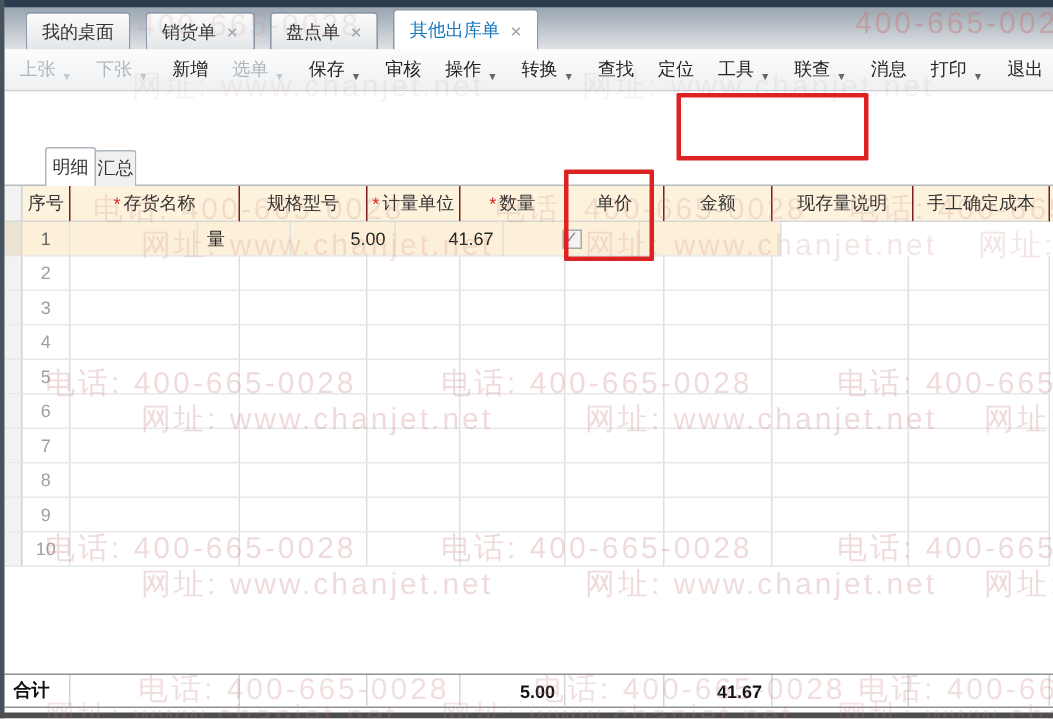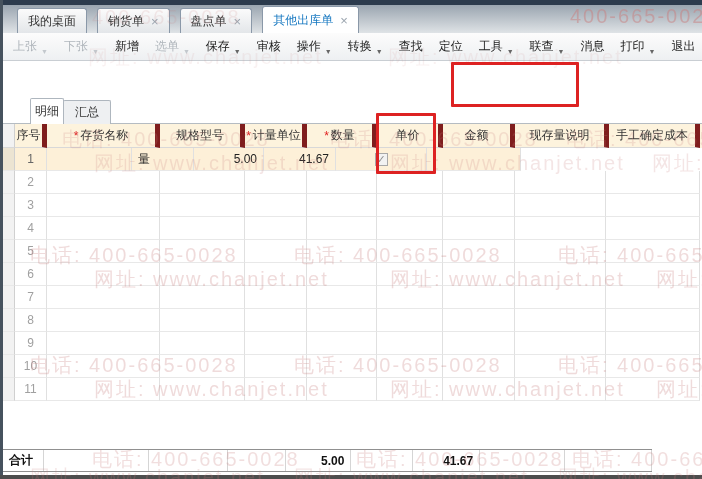--- a/index.html
+++ b/index.html
@@ -69,37 +69,37 @@
   .grid {
     position:absolute; left:3px; top:123px; width:699px; height:300px;
     border-top:1px solid #b5bcc2; background:#fff;
   }
   .grow { display:flex; height:23px; }
   .grow.header { height:24px; background:#fdf3dd; }
   .gcell {
     border-right:1px solid #e0e0e0; border-bottom:1px solid #e8e8e8;
     display:flex; align-items:center; padding:0 6px; overflow:hidden; white-space:nowrap;
   }
-  .grow.header .gcell { justify-content:center; border-right:5px solid #7f1d1d; border-bottom:1px solid #d8d8d8; color:#333; }
+  .grow.header .gcell { justify-content:center; border-right:1px solid #7f1d1d; border-bottom:1px solid #d8d8d8; color:#333; }
   .gcell.indicator { background:#f2f2f2; border-right:1px solid #d0d0d0; padding:0; }
   .grow.header .gcell.indicator { background:#f2f2f2; border-right:1px solid #d0d0d0; }
   .grow.current .gcell { background:#fdf0d8; }
   .grow.current .gcell.indicator { background:#ece4d2; }
   .rowno { color:#a0a0a0; justify-content:center; }
   .grow.current .rowno { color:#666; }
   .al { justify-content:flex-start; } .ac { justify-content:center; } .ar { justify-content:flex-end; }
   .checkbox {
     width:13px; height:13px; border:1px solid #a8a8a8; background:#f2f2f2;
     display:flex; align-items:center; justify-content:center; color:#8f8f8f;
     font-size:11px; line-height:1;
   }
 
   
   .totalrow {
-    position:absolute; left:3px; top:449px; width:649px; height:23px;
+    position:absolute; left:3px; top:449px; width:699px; height:23px;
     border-top:1px solid #909090; border-bottom:1px solid #909090;
     display:flex; background:#fff; font-weight:bold; color:#111;
   }
   .tcell { border-right:1px solid #d5d5d5; display:flex; align-items:center; padding:0 6px; white-space:nowrap; }
 
   
   .annot { position:absolute; border:3px solid #dd2222; z-index:60; border-radius:1px; }
   #annot-biztype { left:451px; top:62px; width:128px; height:45px; }
   #annot-price   { left:376px; top:113px; width:60px;  height:61px; }
 
@@ -212,21 +212,21 @@
   </div>
   <div class="finput" style="left:512px; width:108px; padding-right:18px">
     <span>盘亏</span>
     <span class="sel-arr">▼</span>
   </div>
 
   <div class="flabel" style="left:688px">仓</div>
 </div>
 
 <div class="subtab active" style="left:30px; top:98px; width:34px">明细</div>
-<div class="subtab" style="left:63px; top:100px; width:48px">汇总</div>
+<div class="subtab" style="left:63px; top:100px; width:28px">汇总</div>
 
 <div class="grid" id="grid">
     <div class="grow header">
       <div class="gcell indicator" style="width: 12px;"></div>
       <div class="gcell " style="width: 32px;">
         <span>序号</span>
       </div>
       <div class="gcell " style="width: 113px;">
         <span class="req">*</span>
         <span>存货名称</span>
@@ -361,32 +361,20 @@
       <div class="gcell al" style="width: 62px;"></div>
       <div class="gcell ar" style="width: 70px;"></div>
       <div class="gcell ar" style="width: 66px;"></div>
       <div class="gcell ar" style="width: 72px;"></div>
       <div class="gcell ac" style="width: 91px;"></div>
       <div class="gcell al" style="width: 94px;"></div>
     </div>
     <div class="grow">
       <div class="gcell ac indicator" style="width: 12px;"></div>
       <div class="gcell ac rowno" style="width: 32px;">10</div>
-      <div class="gcell al" style="width: 113px;"></div>
-      <div class="gcell al" style="width: 85px;"></div>
-      <div class="gcell al" style="width: 62px;"></div>
-      <div class="gcell ar" style="width: 70px;"></div>
-      <div class="gcell ar" style="width: 66px;"></div>
-      <div class="gcell ar" style="width: 72px;"></div>
-      <div class="gcell ac" style="width: 91px;"></div>
-      <div class="gcell al" style="width: 94px;"></div>
-    </div>
-    <div class="grow">
-      <div class="gcell ac indicator" style="width: 12px;"></div>
-      <div class="gcell ac rowno" style="width: 32px;">11</div>
       <div class="gcell al" style="width: 113px;"></div>
       <div class="gcell al" style="width: 85px;"></div>
       <div class="gcell al" style="width: 62px;"></div>
       <div class="gcell ar" style="width: 70px;"></div>
       <div class="gcell ar" style="width: 66px;"></div>
       <div class="gcell ar" style="width: 72px;"></div>
       <div class="gcell ac" style="width: 91px;"></div>
       <div class="gcell al" style="width: 94px;"></div>
     </div>
   </div>

